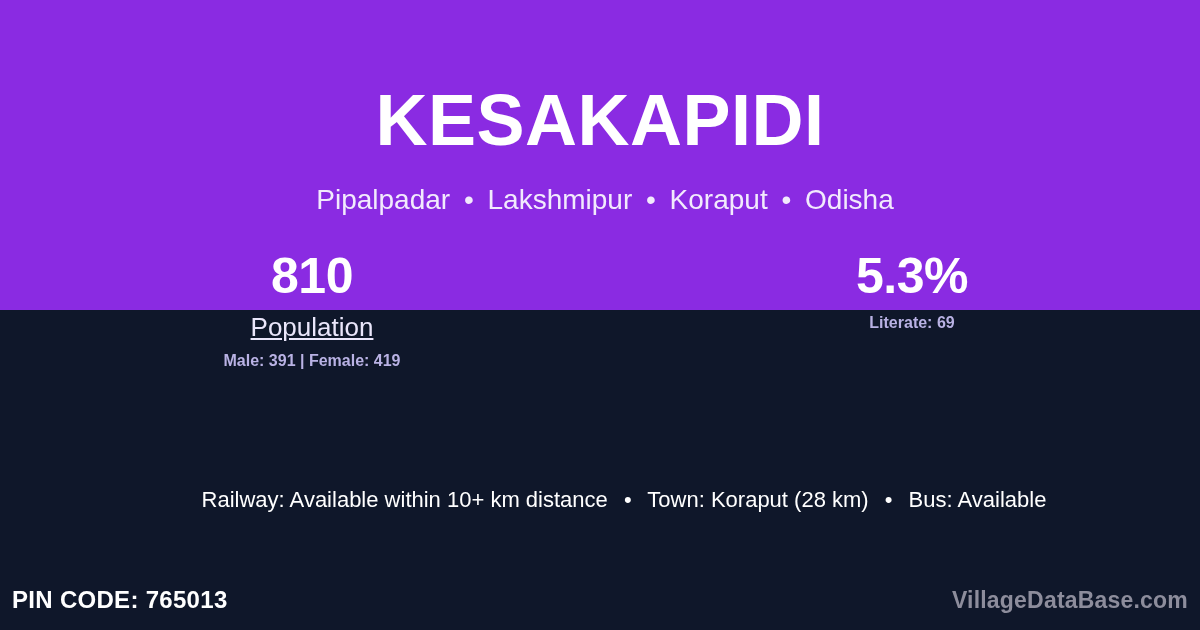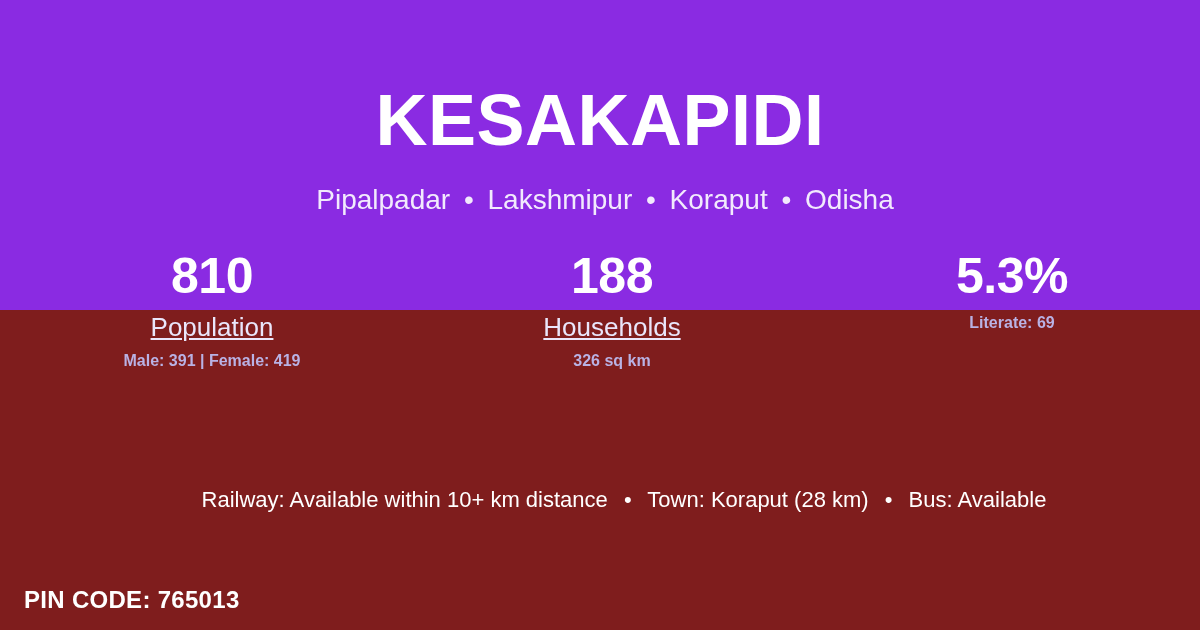--- a/index.html
+++ b/index.html
@@ -6,21 +6,21 @@
   * { margin:0; padding:0; box-sizing:border-box; }
   html, body {
     width:1200px; height:630px;
     font-family:"Liberation Sans", sans-serif;
     background:#1a05b5;
     overflow:hidden;
   }
   .card {
     position:relative;
     width:1200px; height:630px;
-    background:#7f1d1d;
+    background:#0f172a;
   }
   
   .hero {
     position:absolute; left:0; top:0;
     width:1200px; height:310px;
     background:#8a2be2;
   }
   .village-title {
     position:absolute; left:0; top:84px;
     width:1200px;
@@ -87,21 +87,21 @@
     font-weight:normal;
     line-height:30px;
     padding-left:48px;
   }
   .infra .sep { padding:0 10px; }
 
   
   .footer {
     position:absolute; left:0; top:578px;
     width:1200px; height:44px;
-    padding:0 24px;
+    padding:0 12px;
     display:flex;
     align-items:center;
     justify-content:space-between;
   }
   .pin-code {
     color:#ffffff;
     font-size:24px;
     font-weight:bold;
     letter-spacing:0.3px;
     line-height:30px;
@@ -134,38 +134,34 @@
   </div>
 
   <div class="stats">
 
     <div class="stat">
       <div class="stat-value">810</div>
       <div class="stat-label">Population</div>
       <div class="stat-detail">Male: 391 | Female: 419</div>
     </div>
 
-    <div class="stat">
-      <div class="stat-value">188</div>
-      <div class="stat-label">Households</div>
-      <div class="stat-detail">326 sq km</div>
-    </div>
 
     <div class="stat">
       <div class="stat-value">5.3%</div>
       <div class="stat-detail">Literate: 69</div>
     </div>
 
   </div>
 
   <div class="infra">
     <span>Railway: Available within 10+ km distance</span>
     <span class="sep">•</span>
     <span>Town: Koraput (28 km)</span>
     <span class="sep">•</span>
     <span>Bus: Available</span>
   </div>
 
   <div class="footer">
     <div class="pin-code">PIN CODE: 765013</div>
+    <div class="brand">VillageDataBase.com</div>
   </div>
 
 </div>
 
 </body></html>

